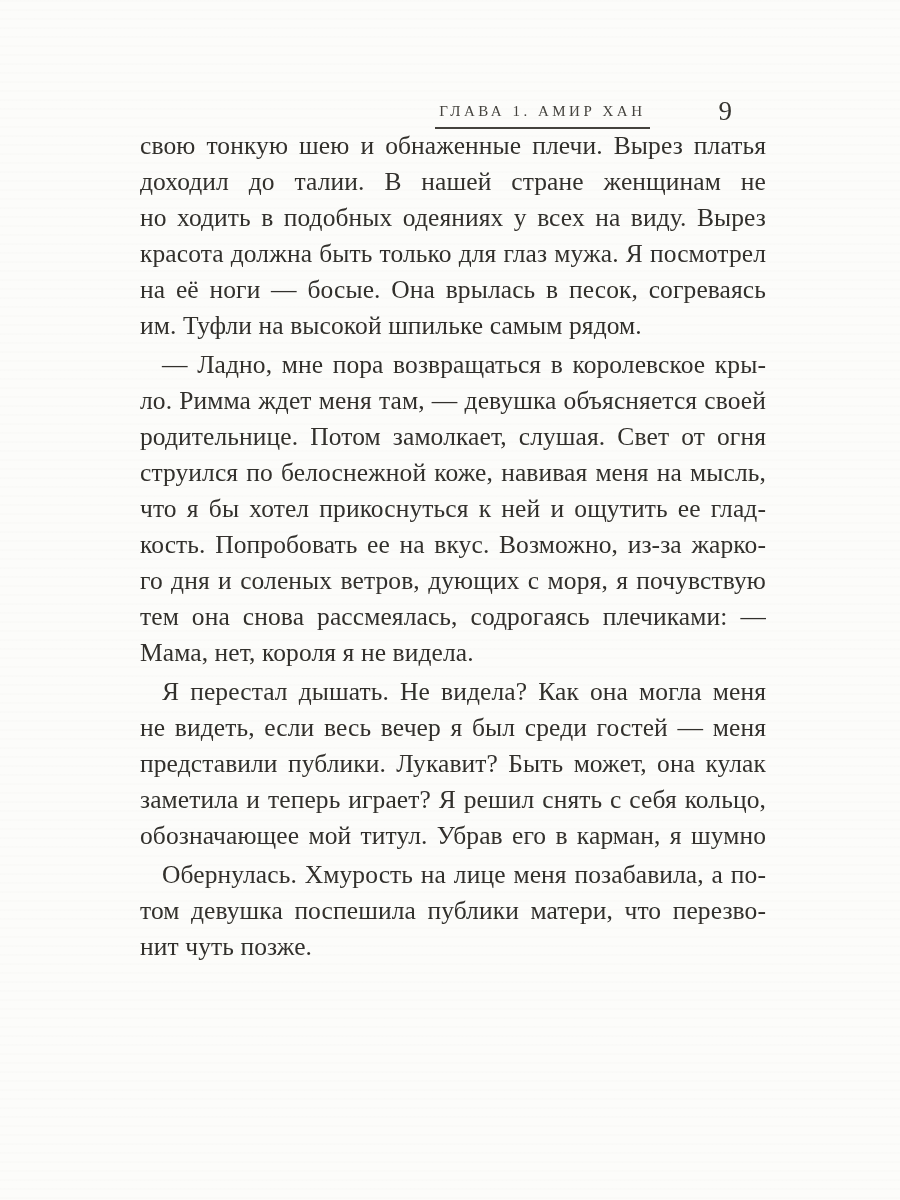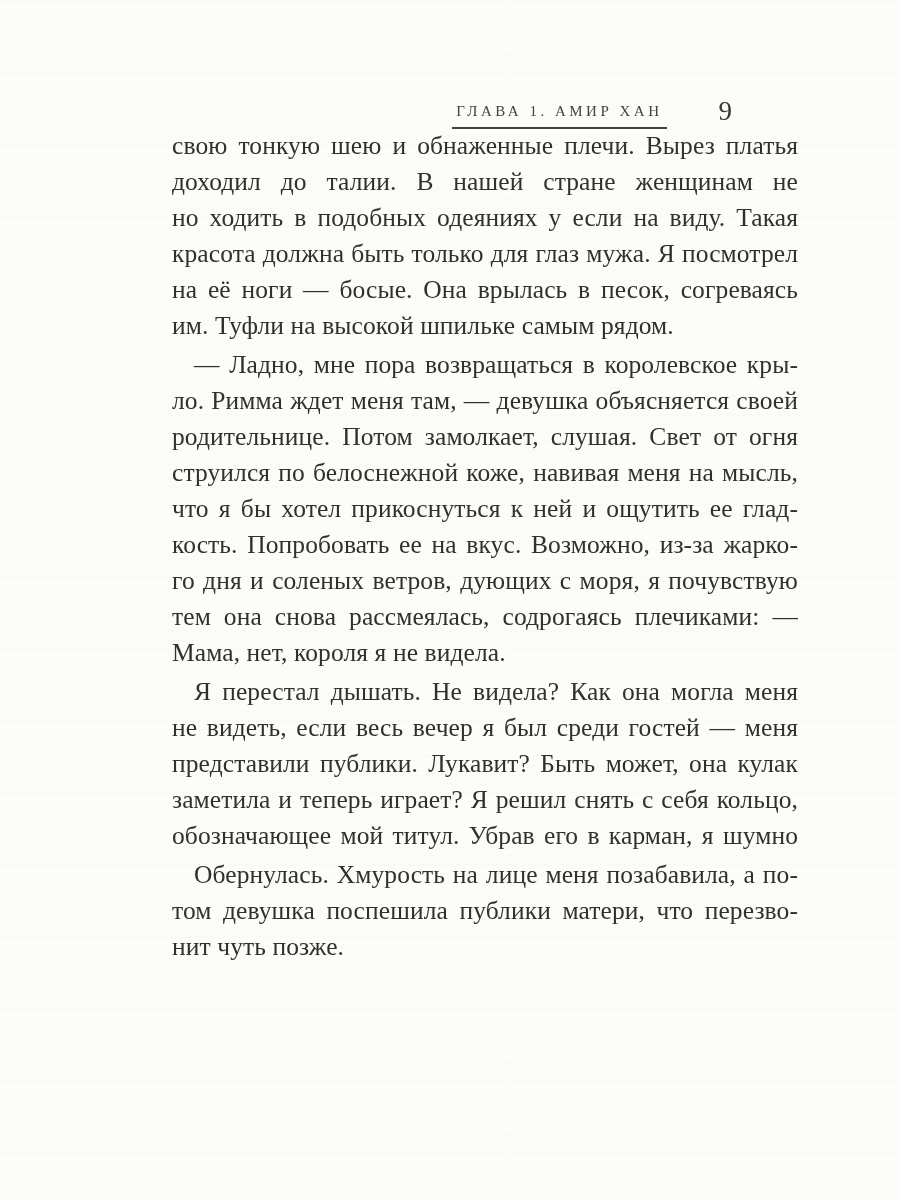--- a/index.html
+++ b/index.html
@@ -20,21 +20,21 @@
     font-family: "Liberation Serif", "DejaVu Serif", serif;
     color: #32302c;
     overflow: hidden;
   }
   .running-head {
     position: absolute;
     top: 92px;
     right: 168px;
     display: flex;
     align-items: baseline;
-    gap: 52px;
+    gap: 69px;
   }
   .chapter-title {
     font-size: 15px;
     font-weight: 400;
     letter-spacing: 3.5px;
     color: #45433e;
     border-bottom: 2px solid #44423d;
     padding: 0 4px 7px 4px;
     white-space: nowrap;
   }
@@ -43,21 +43,20 @@
     top: 4px;
     font-size: 27px;
     color: #36342f;
   }
   .text-column {
     position: absolute;
     left: 140px;
     top: 128px;
     width: 626px;
     font-size: 25.5px;
-    margin-left: 32px;
   }
   .paragraph { margin: 0; }
   .paragraph + .paragraph { margin-top: 3px; }
   .line {
     height: 36px;
     line-height: 36px;
     overflow: hidden;
     letter-spacing: 0.1px;
     text-align: justify;
     text-align-last: justify;
@@ -70,21 +69,21 @@
 
 <div class="page">
   <div class="running-head">
     <span class="chapter-title">ГЛАВА 1. АМИР ХАН</span>
     <span class="page-number">9</span>
   </div>
   <div class="text-column">
       <div class="paragraph">
         <div class="line first-line">свою тонкую шею и обнаженные плечи. Вырез платья</div>
         <div class="line">доходил до талии. В нашей стране женщинам не положе-</div>
-        <div class="line">но ходить в подобных одеяниях у если на виду. Такая</div>
+        <div class="line">но ходить в подобных одеяниях у всех на виду. Вырез</div>
         <div class="line">красота должна быть только для глаз мужа. Я посмотрел</div>
         <div class="line">на её ноги — босые. Она врылась в песок, согреваясь</div>
         <div class="line last-line">им. Туфли на высокой шпильке самым рядом.</div>
       </div>
       <div class="paragraph indented">
         <div class="line first-line">— Ладно, мне пора возвращаться в королевское кры-</div>
         <div class="line">ло. Римма ждет меня там, — девушка объясняется своей</div>
         <div class="line">родительнице. Потом замолкает, слушая. Свет от огня</div>
         <div class="line">струился по белоснежной коже, навивая меня на мысль,</div>
         <div class="line">что я бы хотел прикоснуться к ней и ощутить ее глад-</div>

